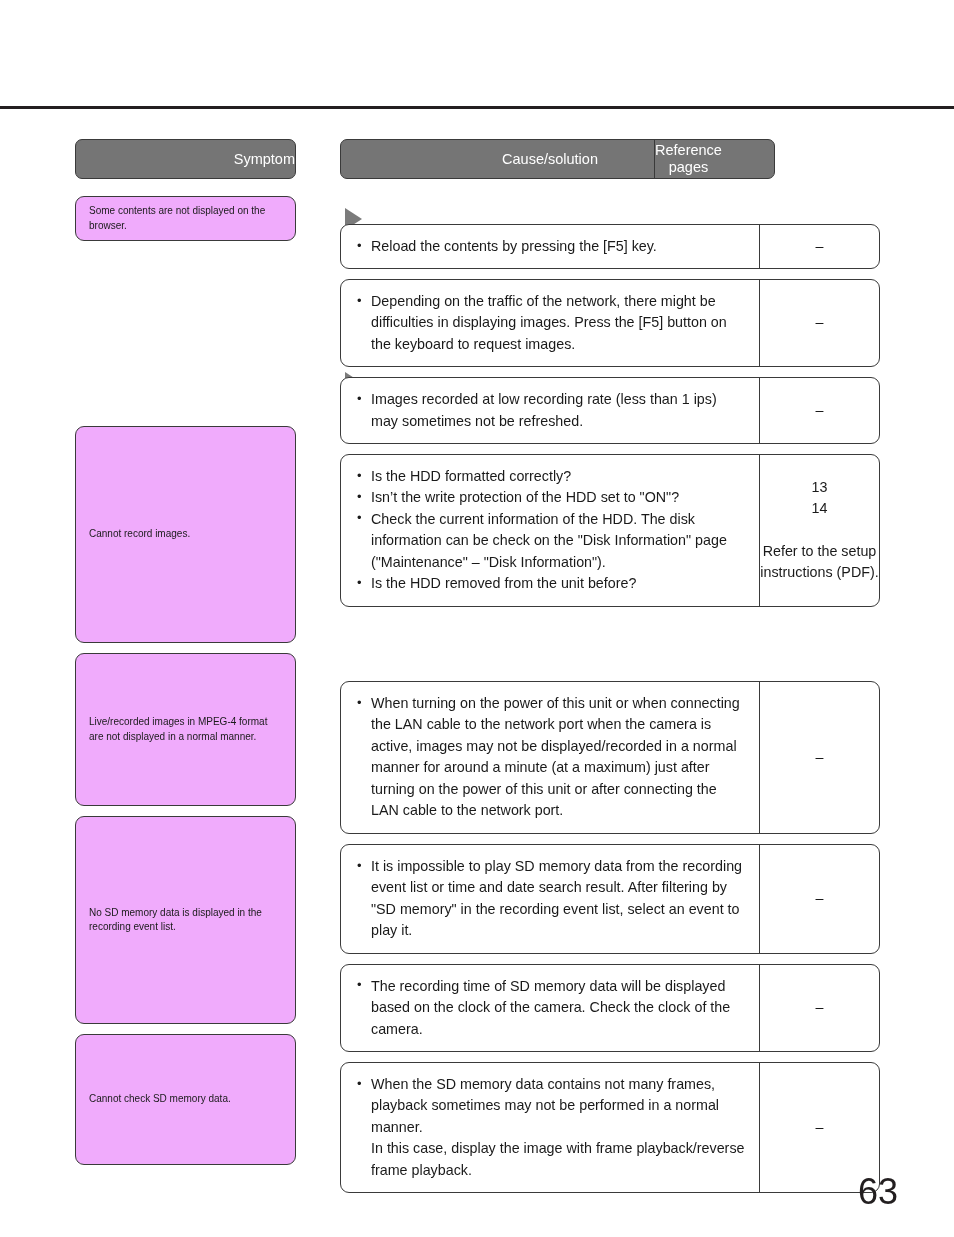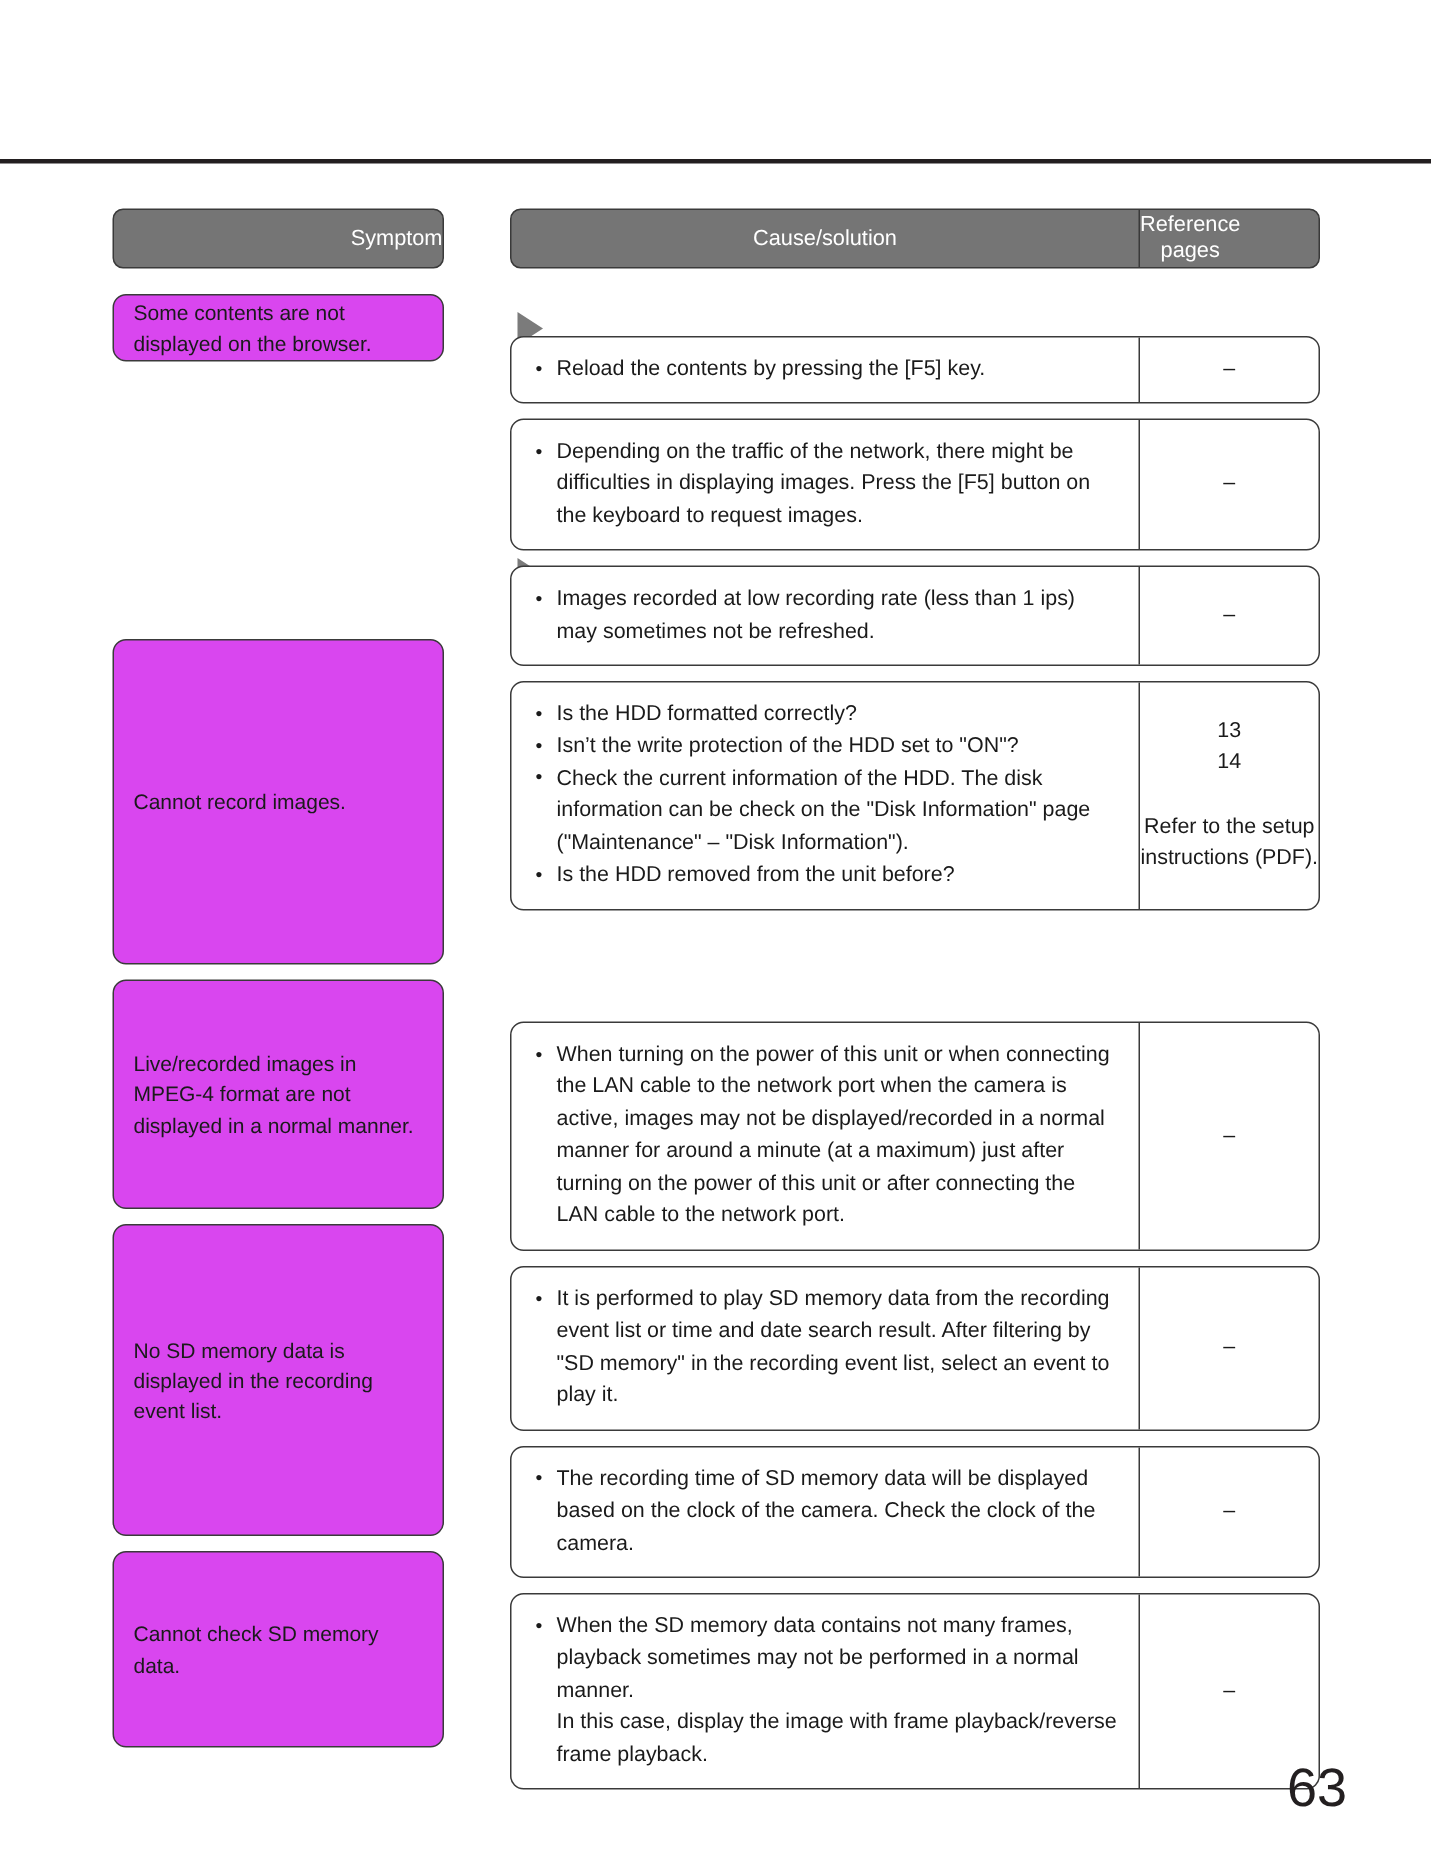--- a/index.html
+++ b/index.html
@@ -56,21 +56,21 @@
     box-sizing: border-box;
     height: 40px;
     line-height: 1.15;
   }
   .hdr-symptom {
     left: 0;
     width: 221px;
   }
   .hdr-cause-group {
     left: 265px;
-    width: 540px;
+    width: 435px;
     height: 40px;
     position: absolute;
     top: 0;
     background: #757575;
     border: 1.5px solid #3a3a3a;
     border-radius: 7px;
     box-sizing: border-box;
     text-decoration: underline;
   }
   .hdr-cause-label {
@@ -106,28 +106,28 @@
   .section {
     position: relative;
     margin-bottom: 10px;
   }
 
   .symptom-box {
     position: absolute;
     left: 0;
     top: 0;
     width: 221px;
-    background: #d946ef;
+    background: #f0abfc;
     border: 1.5px solid #3a3a3a;
     border-radius: 9px;
     box-sizing: border-box;
     display: flex;
     align-items: center;
     padding: 0 13px;
-    font-size: 14px;
+    font-size: 10px;
     line-height: 1.45;
     color: #1a1a1a;
   }
 
   .arrows {
     position: absolute;
     left: 265px;
     top: 0;
     width: 34px;
   }
@@ -329,21 +329,21 @@
           <span>No SD memory data is displayed in the recording event list.</span>
         </div>
         <div class="arrows" style="height: 208px;">
           <div class="arrow" style="top: 44px;"></div>
           <div class="arrow" style="top: 153px;"></div>
         </div>
         <div class="rows">
           <div class="row">
             <div class="cause-cell">
               <ul class="bullet-list">
-                <li>It is performed to play SD memory data from the recording event list or time and date search result. After filtering by "SD memory" in the recording event list, select an event to play it.</li>
+                <li>It is impossible to play SD memory data from the recording event list or time and date search result. After filtering by "SD memory" in the recording event list, select an event to play it.</li>
               </ul>
             </div>
             <div class="ref-cell"><span>–</span></div>
           </div>
           <div class="row">
             <div class="cause-cell">
               <ul class="bullet-list">
                 <li>The recording time of SD memory data will be displayed based on the clock of the camera. Check the clock of the camera.</li>
               </ul>
             </div>

